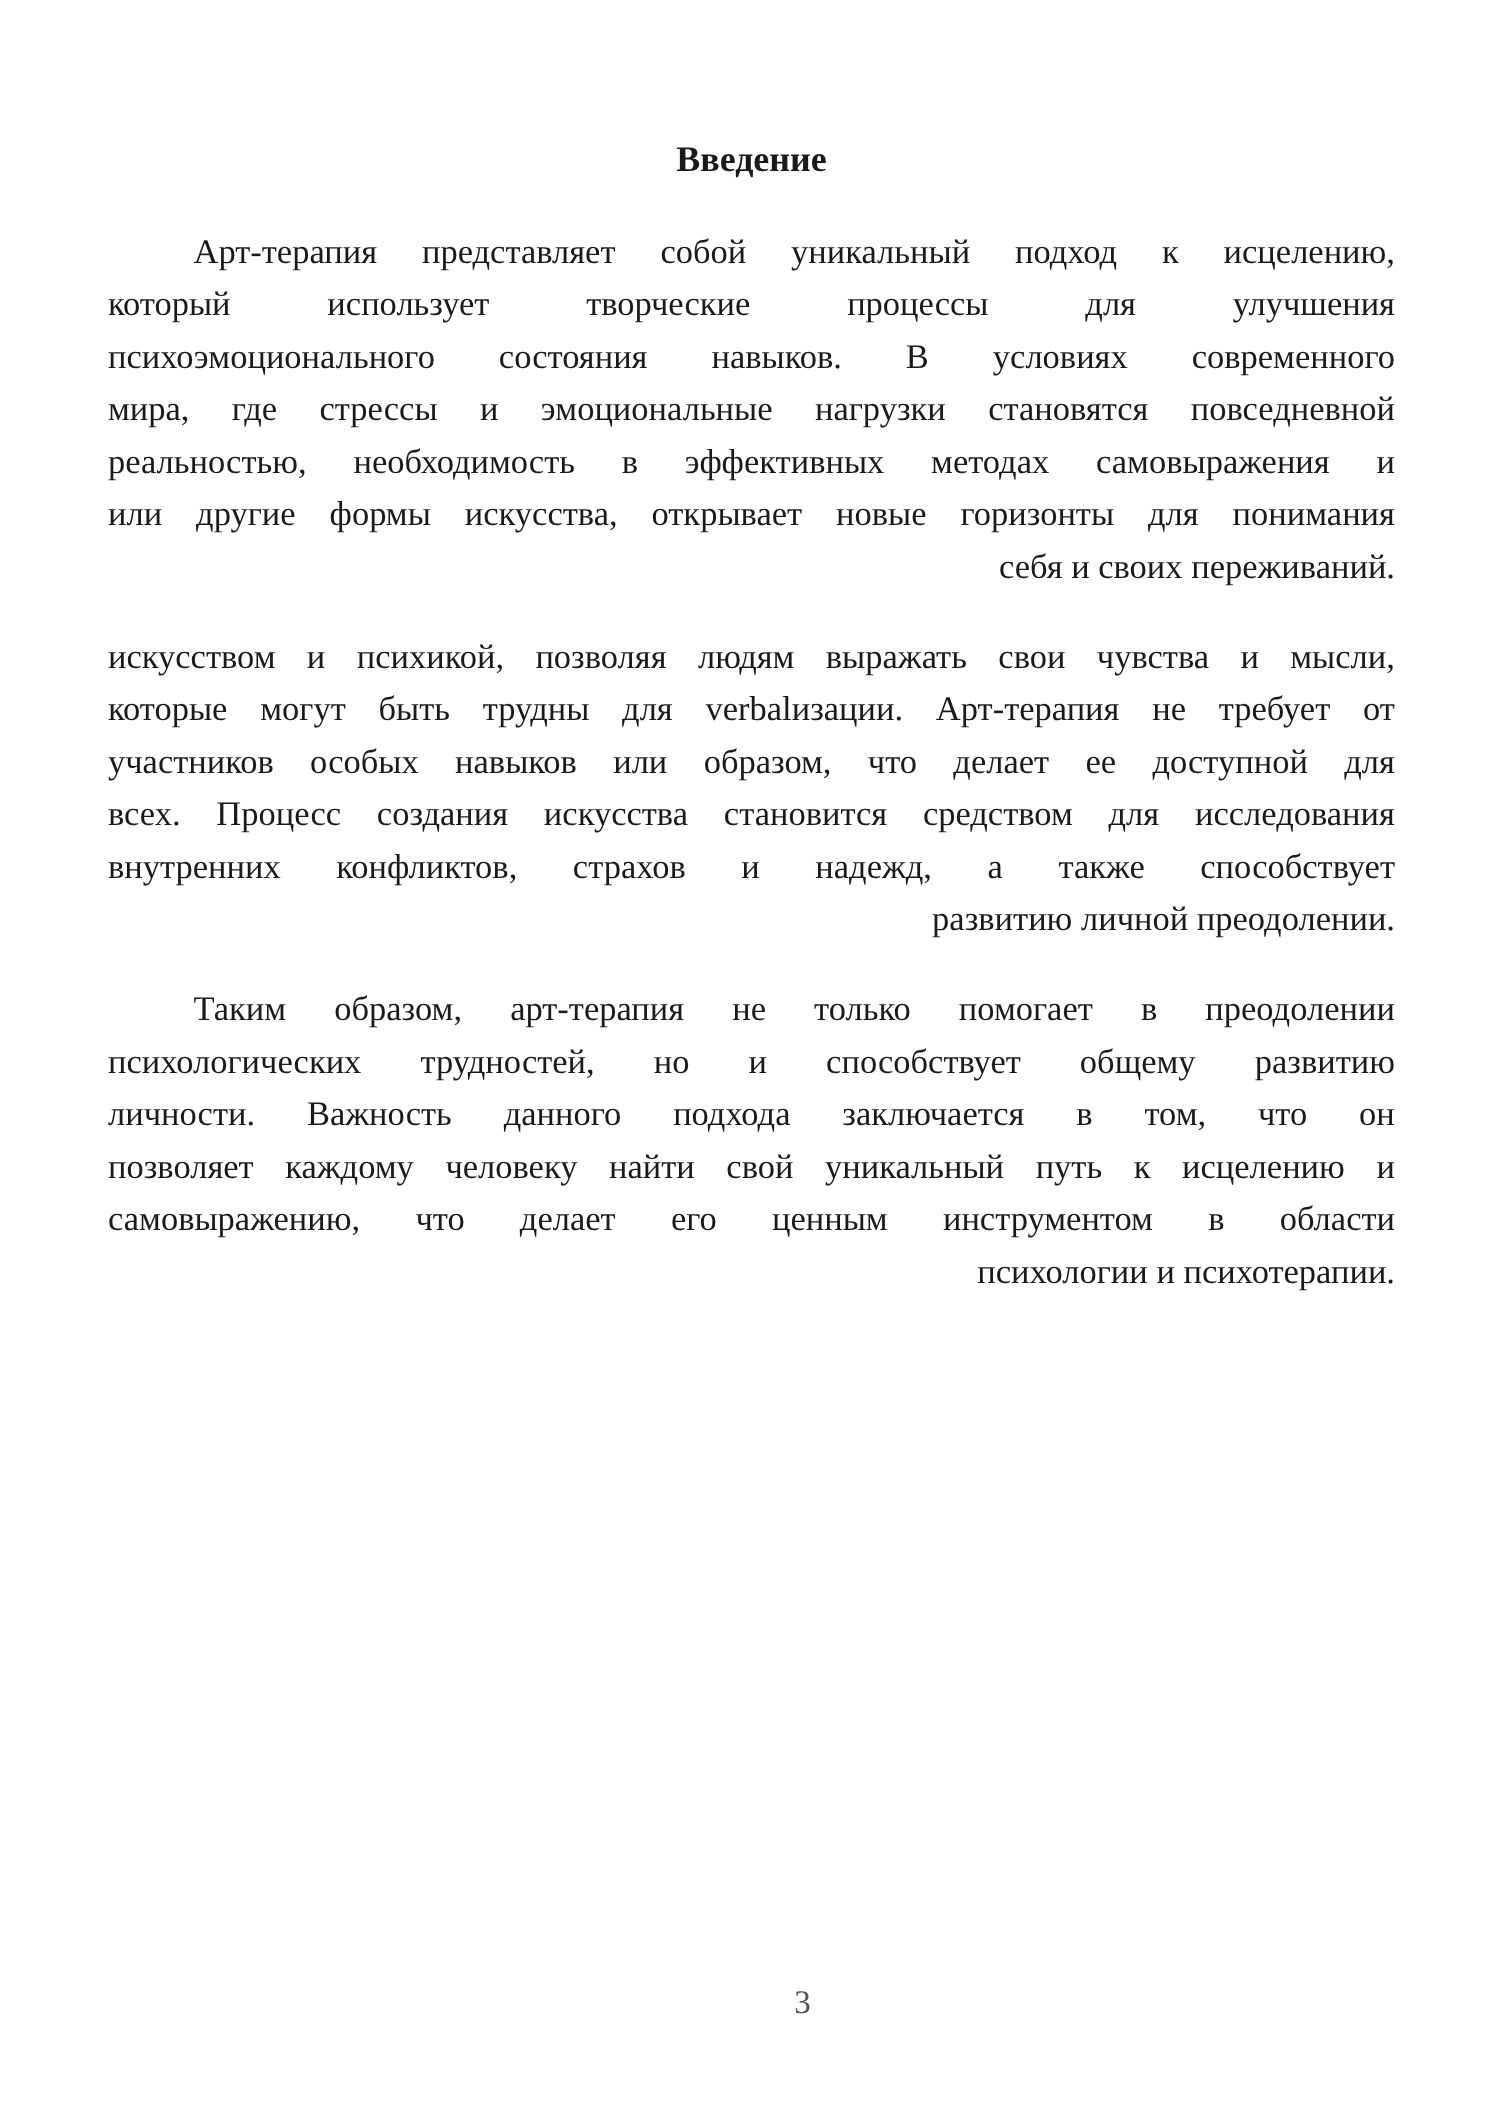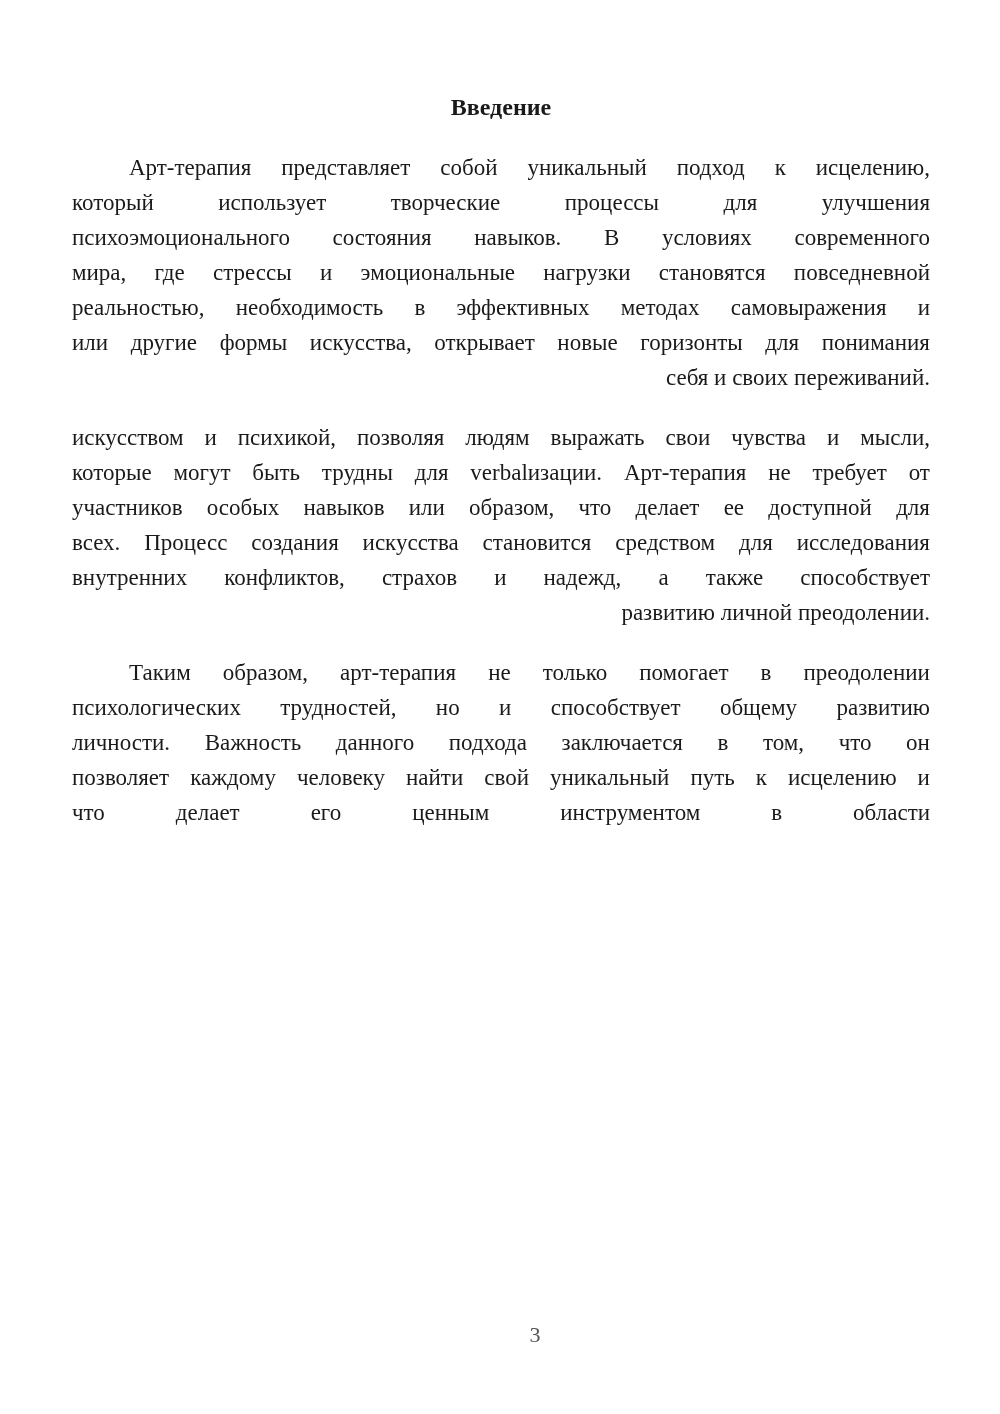--- a/index.html
+++ b/index.html
@@ -208,25 +208,27 @@
           <span>человеку</span>
           <span>найти</span>
           <span>свой</span>
           <span>уникальный</span>
           <span>путь</span>
           <span>к</span>
           <span>исцелению</span>
           <span>и</span>
         </div>
         <div class="line just">
+          <span>самовыражению,</span>
           <span>что</span>
           <span>делает</span>
           <span>его</span>
           <span>ценным</span>
           <span>инструментом</span>
           <span>в</span>
           <span>области</span>
         </div>
+        <div class="line last">психологии и психотерапии.</div>
       </div>
   </div>
 
   <div class="page-number">3</div>
 </div>
 
 </body></html>

